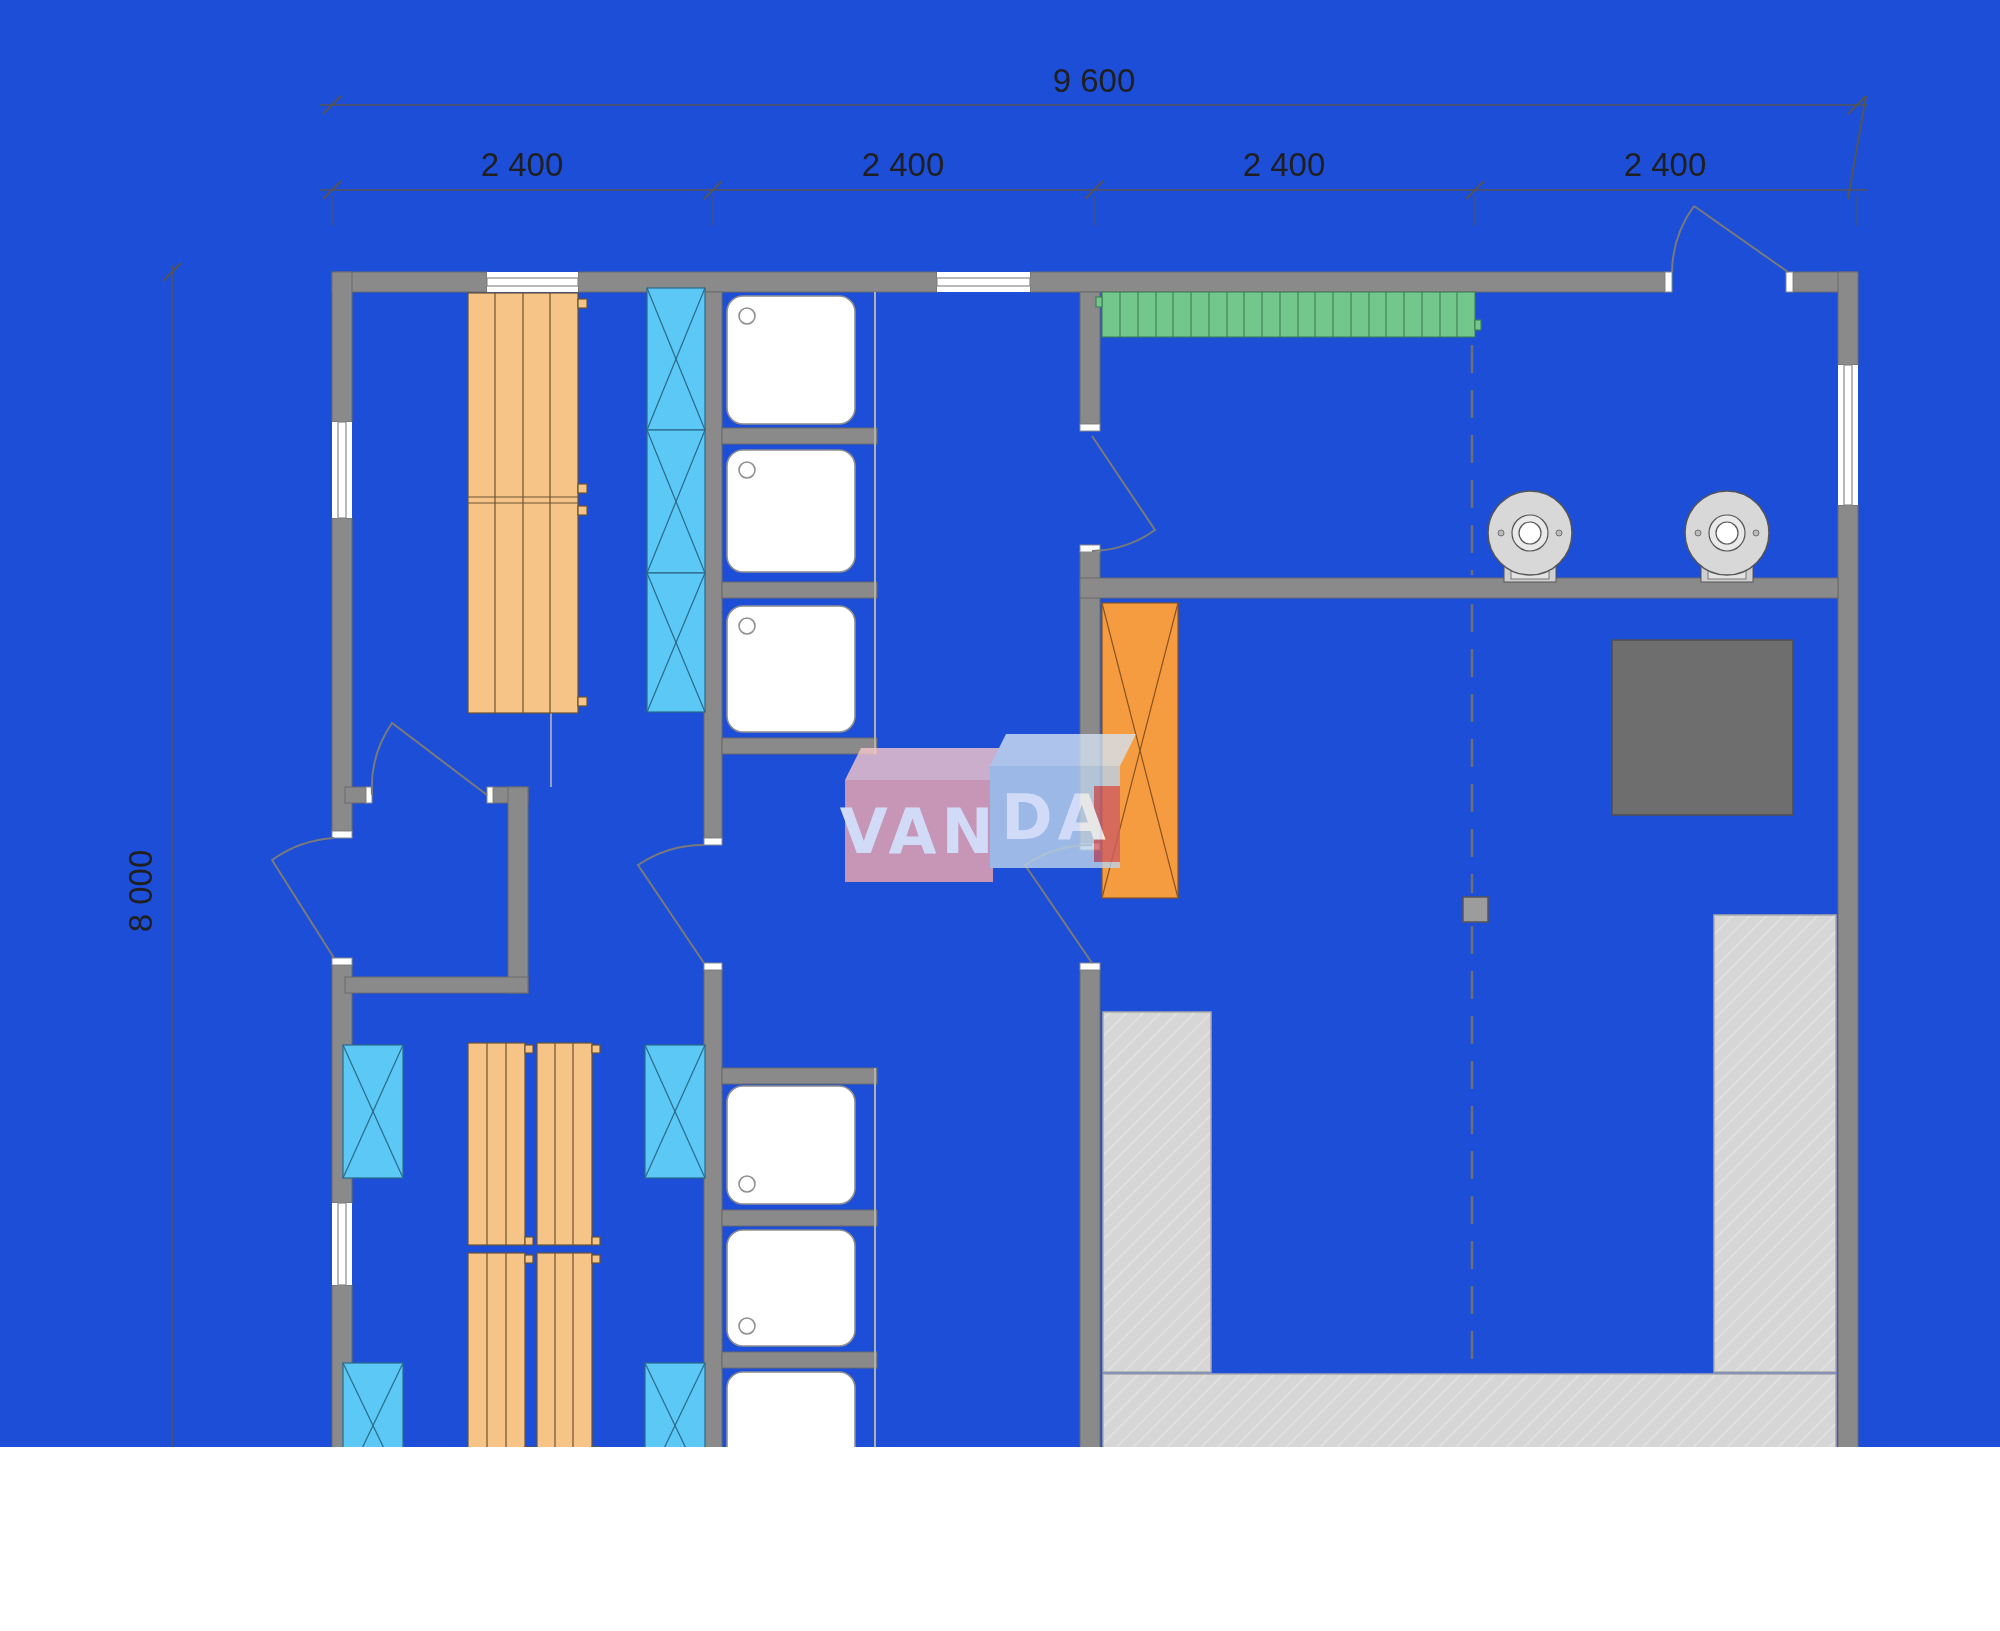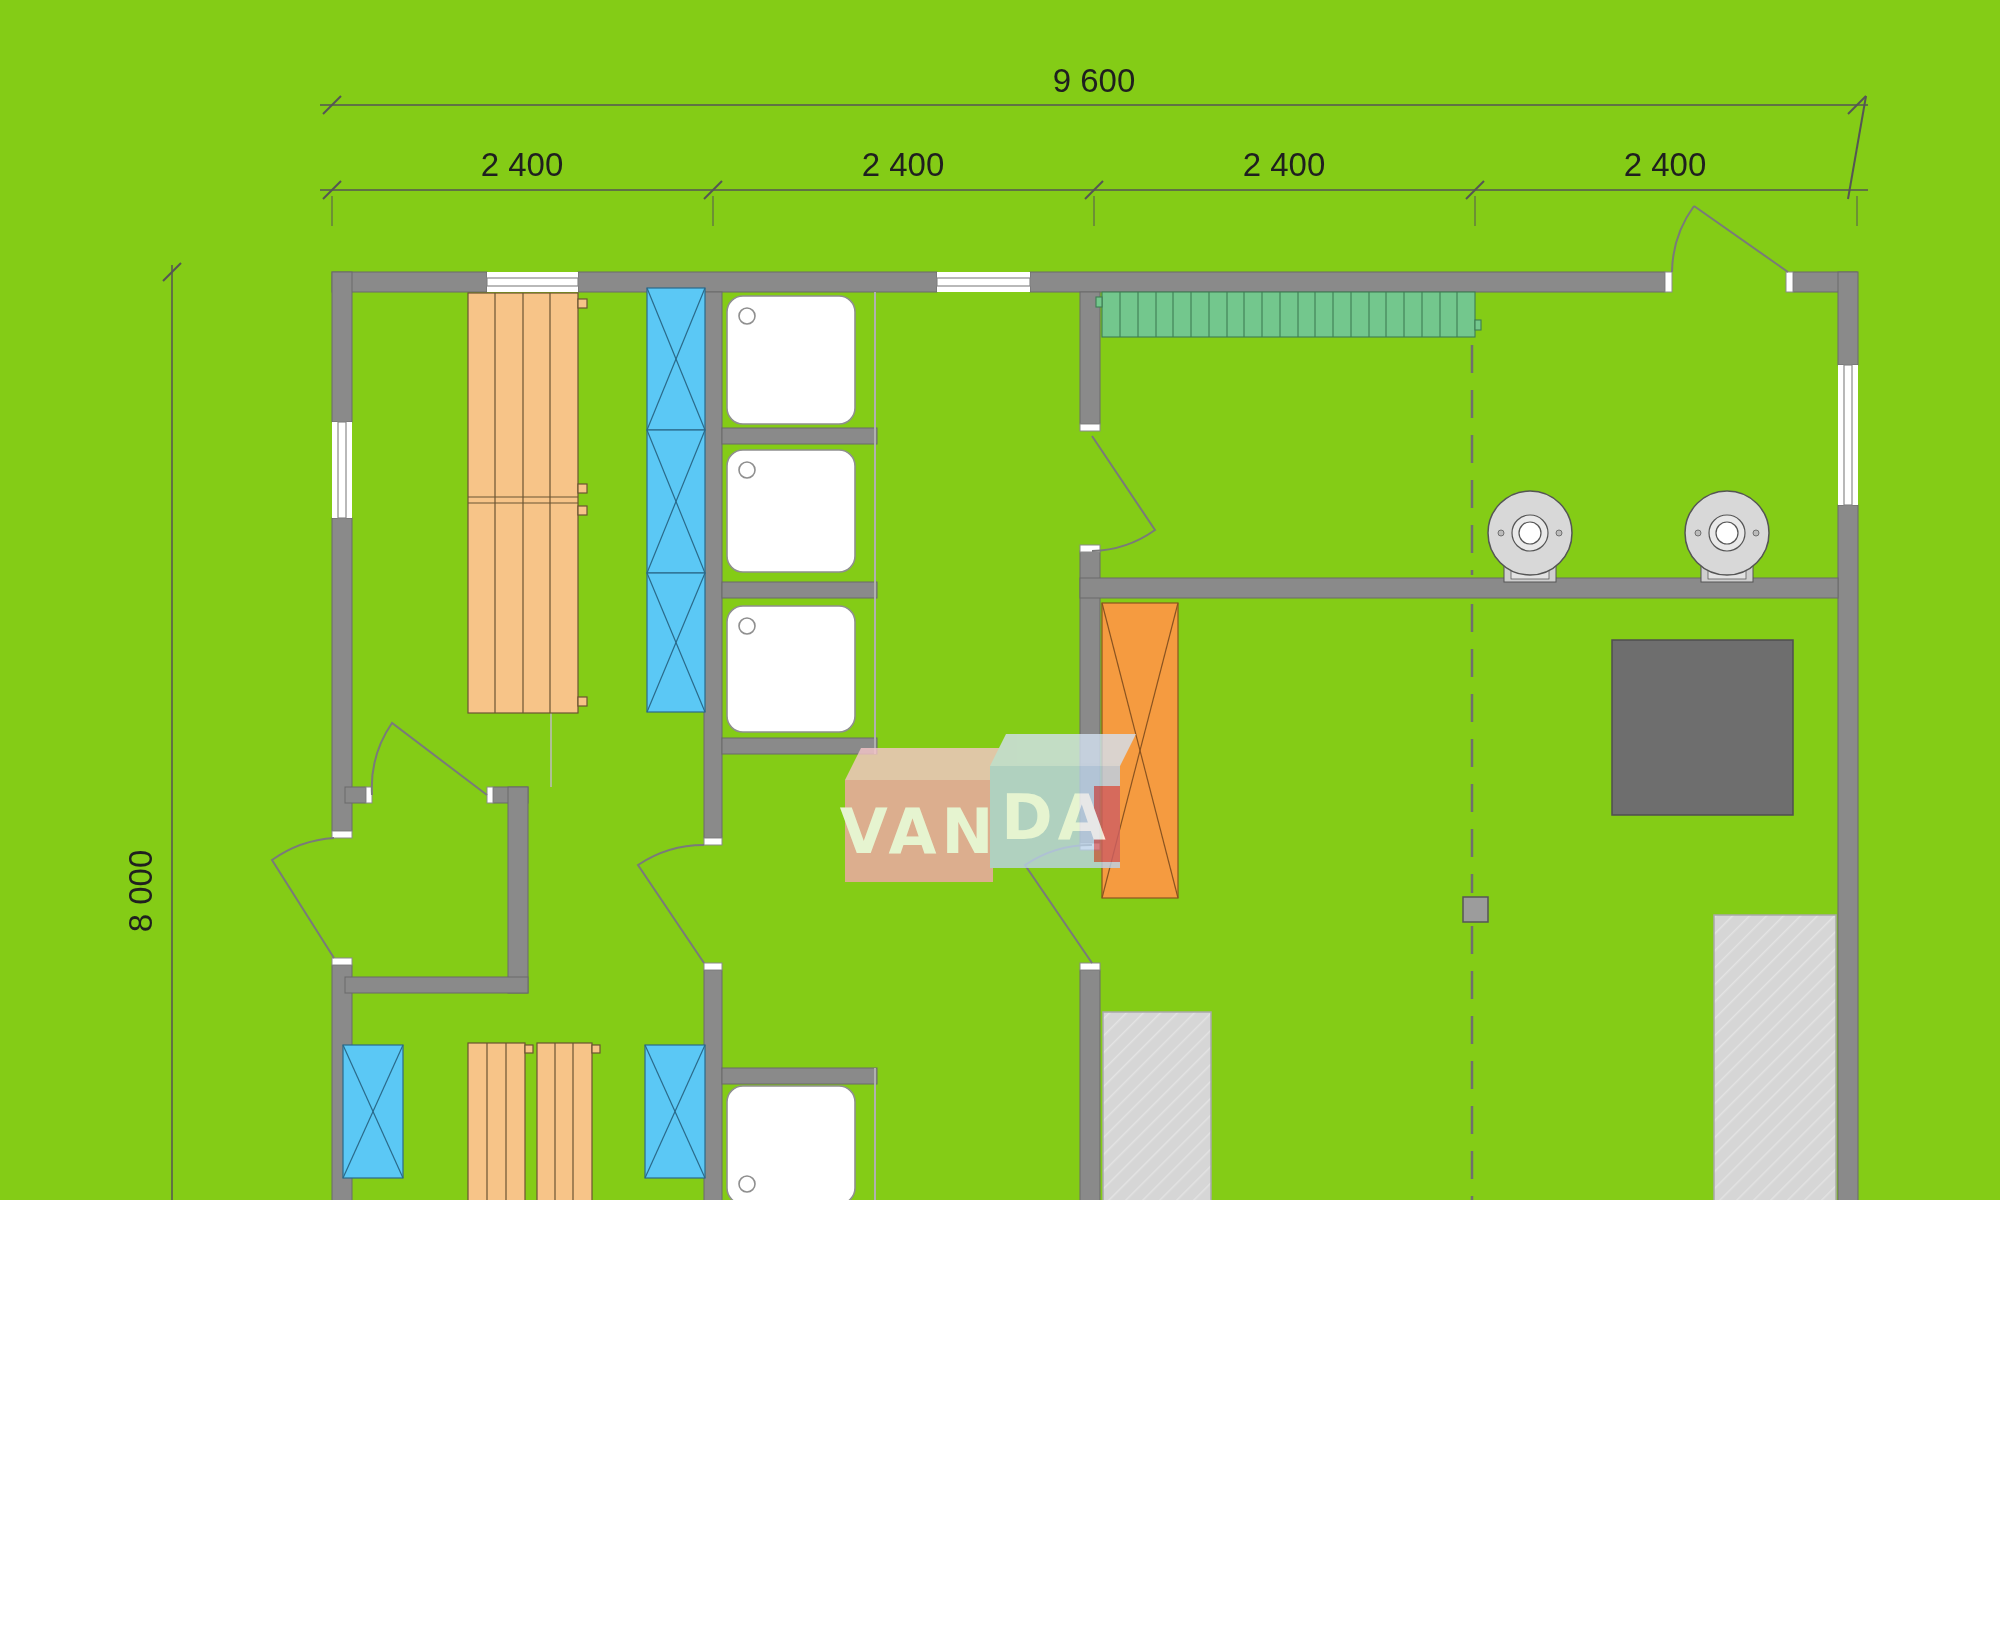--- a/index.html
+++ b/index.html
@@ -1,16 +1,16 @@
 <!DOCTYPE html>
 <html><head>
 <meta charset="utf-8">
 <style>
   html,body{margin:0;padding:0;background:#ffffff;}
-  .page{position:relative;width:2000px;height:1200px;background:#84cc16;overflow:hidden;
+  .page{position:relative;width:2000px;height:1447px;background:#1d4ed8;overflow:hidden;
         font-family:"Liberation Sans", sans-serif;text-align:center;}
   svg{display:block;}
   text.dim{font-family:"Liberation Sans", sans-serif;font-size:33px;fill:#1f1f1f;}
   text.wm{font-family:"DejaVu Sans", sans-serif;font-weight:bold;font-size:62px;fill:#ffffff;letter-spacing:5px;}
 </style>
 </head>
 <body>
 
 <div class="page">
 <svg width="2000" height="1631" viewBox="0 0 2000 1631">

